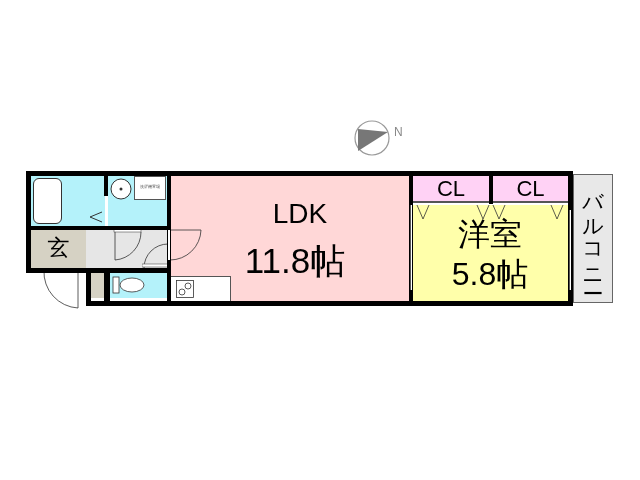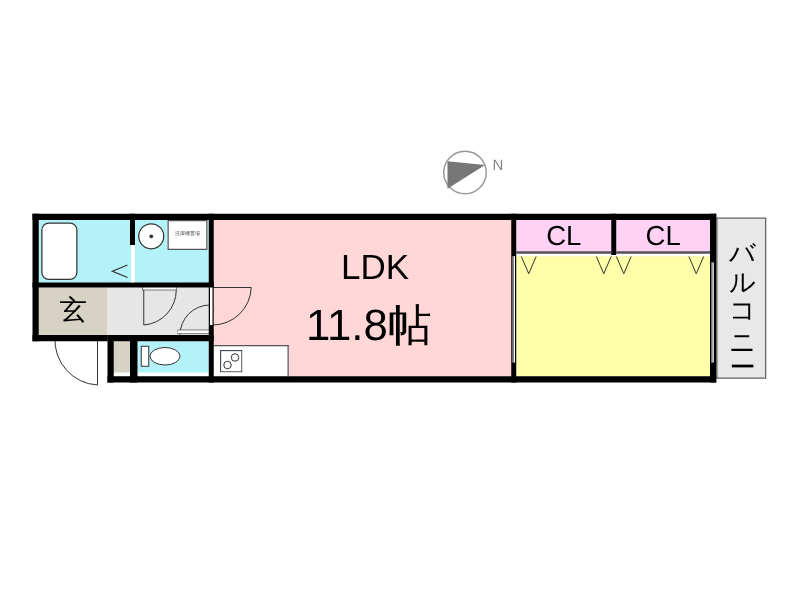--- a/index.html
+++ b/index.html
@@ -86,20 +86,22 @@
   <div class="abs" style="left:493px;top:176px;width:75px;height:27px;background:#ffd2f5;border-bottom:2px solid #555;"></div>
   <span class="label" style="left:493px;top:178px;width:75px;font-size:22px;">CL</span>
 
   <div class="abs" style="left:413px;top:205px;width:155px;height:96px;background:#ffffaa;"></div>
   <svg class="abs" style="left:413px;top:205px;" width="155" height="20" viewBox="0 0 155 20">
     <polyline points="4,0 10,14 16,0" fill="none" stroke="#333" stroke-width="0.8"></polyline>
     <polyline points="64,0 70,14 76,0" fill="none" stroke="#333" stroke-width="0.8"></polyline>
     <polyline points="80,0 86,14 92,0" fill="none" stroke="#333" stroke-width="0.8"></polyline>
     <polyline points="138,0 144,14 150,0" fill="none" stroke="#333" stroke-width="0.8"></polyline>
   </svg>
+  <span class="label" style="left:440px;top:218px;width:100px;font-size:32px;">洋室</span>
+  <span class="label" style="left:430px;top:258px;width:120px;font-size:32px;">5.8帖</span>
 
   <div class="abs" style="left:573px;top:174px;width:40px;height:129px;background:#e8e8e8;border:1px solid #666;"></div>
   <div class="label" style="left:580px;top:178px;width:24px;font-size:21px;writing-mode:vertical-rl;text-orientation:upright;letter-spacing:2px;">バルコニー</div>
 
   <div class="wall" style="left:26px;top:171px;width:547px;height:5px;"></div>
   <div class="wall" style="left:86px;top:301px;width:487px;height:5px;"></div>
   <div class="wall" style="left:26px;top:268px;width:60px;height:5px;"></div>
   <div class="wall" style="left:26px;top:171px;width:5px;height:102px;"></div>
   <div class="wall" style="left:568px;top:171px;width:5px;height:135px;"></div>
   <div class="wall" style="left:26px;top:226px;width:145px;height:4px;"></div>

